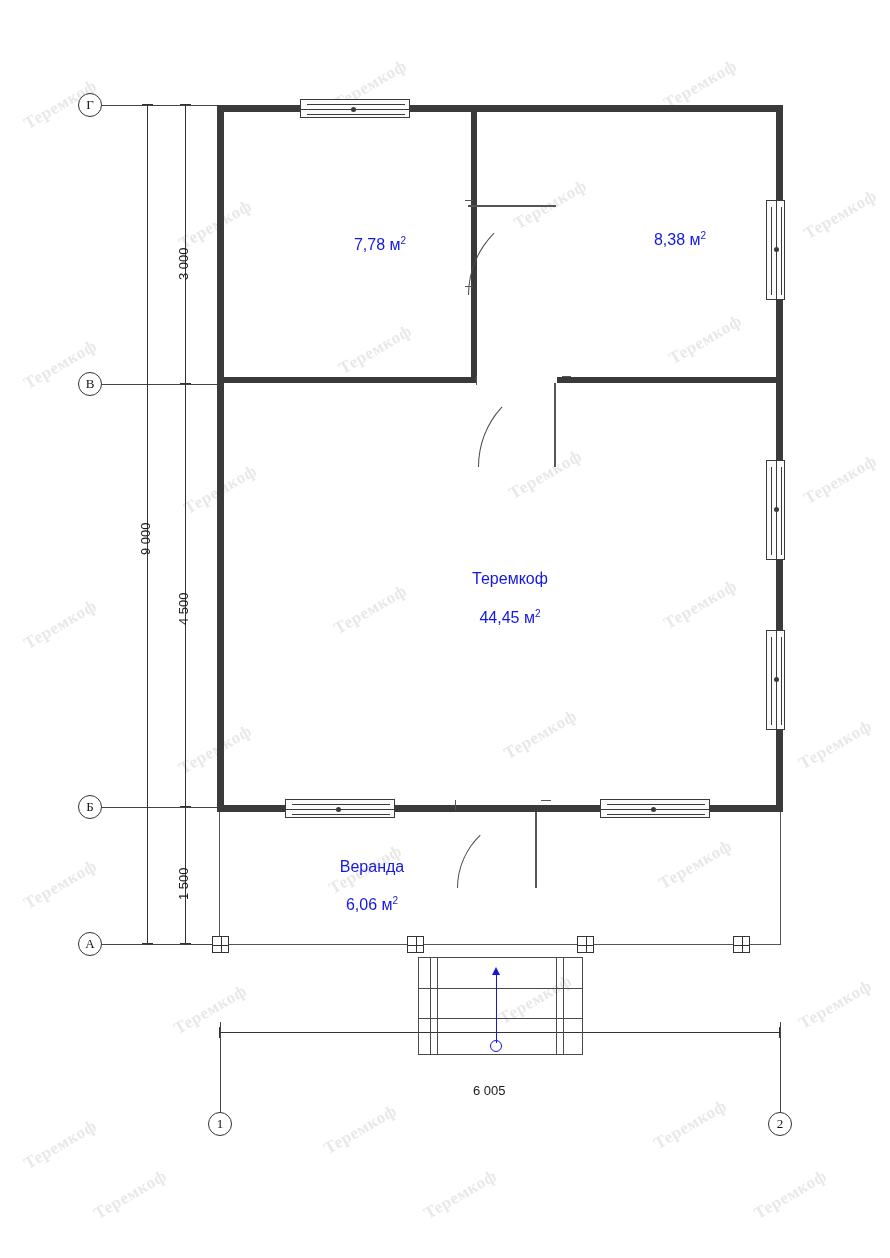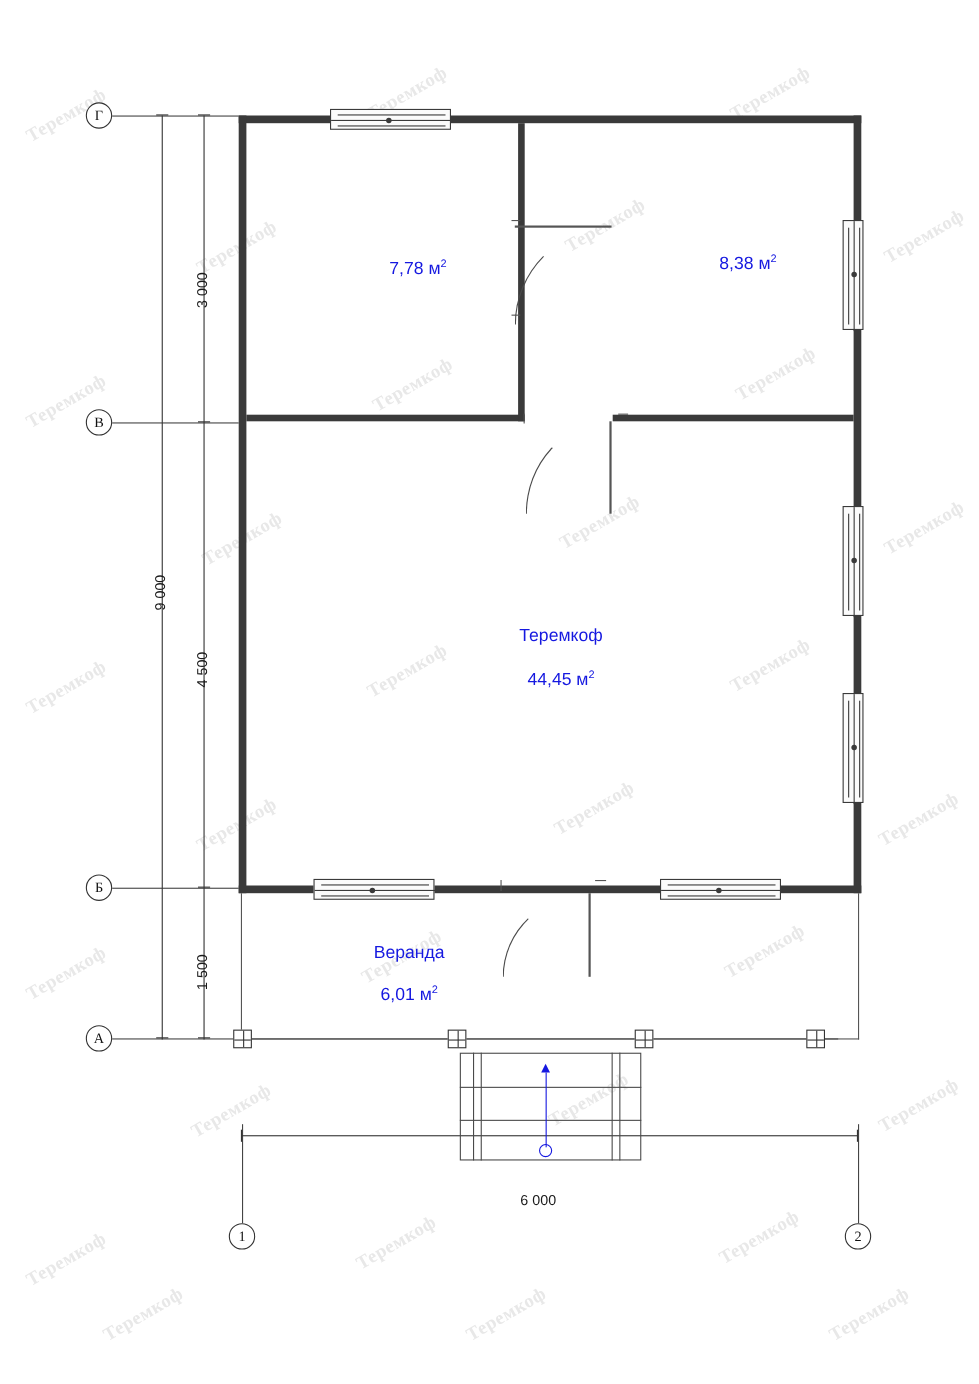--- a/index.html
+++ b/index.html
@@ -212,21 +212,21 @@
   <div class="dimtext vert" style="left:176px; top:900px;">1 500</div>
 
   <div class="dimline" style="left:147px; top:105px; width:1px; height:840px;"></div>
   <div class="tick" style="left:142px; top:104px; width:11px; height:1px;"></div>
   <div class="tick" style="left:142px; top:943px; width:11px; height:1px;"></div>
   <div class="dimtext vert" style="left:138px; top:555px;">9 000</div>
 
   <div class="dimline" style="left:220px; top:1032px; width:560px; height:1px;"></div>
   <div class="tick" style="left:219px; top:1027px; width:1px; height:11px;"></div>
   <div class="tick" style="left:779px; top:1027px; width:1px; height:11px;"></div>
-  <div class="dimtext" style="left:473px; top:1083px;">6 000</div>
+  <div class="dimtext" style="left:473px; top:1083px;">6 005</div>
 
   <div class="wall" style="left:217px; top:105px; width:566px; height:7px;"></div>
 
   <div class="wall" style="left:217px; top:105px; width:7px; height:707px;"></div>
 
   <div class="wall" style="left:776px; top:105px; width:7px; height:707px;"></div>
 
   <div class="wall" style="left:217px; top:805px; width:566px; height:7px;"></div>
 
   <div class="thinline" style="left:219px; top:812px; width:1px; height:133px;"></div>
@@ -325,16 +325,16 @@
     <span>Теремкоф</span>
   </div>
   <div class="roomlabel" style="left:430px; top:608px; width:160px;">
     <span>44,45 м</span><sup>2</sup>
   </div>
 
   <div class="roomlabel" style="left:292px; top:858px; width:160px;">
     <span>Веранда</span>
   </div>
   <div class="roomlabel" style="left:292px; top:895px; width:160px;">
-    <span>6,01 м</span><sup>2</sup>
+    <span>6,06 м</span><sup>2</sup>
   </div>
 
 </div>
 
 </body></html>

